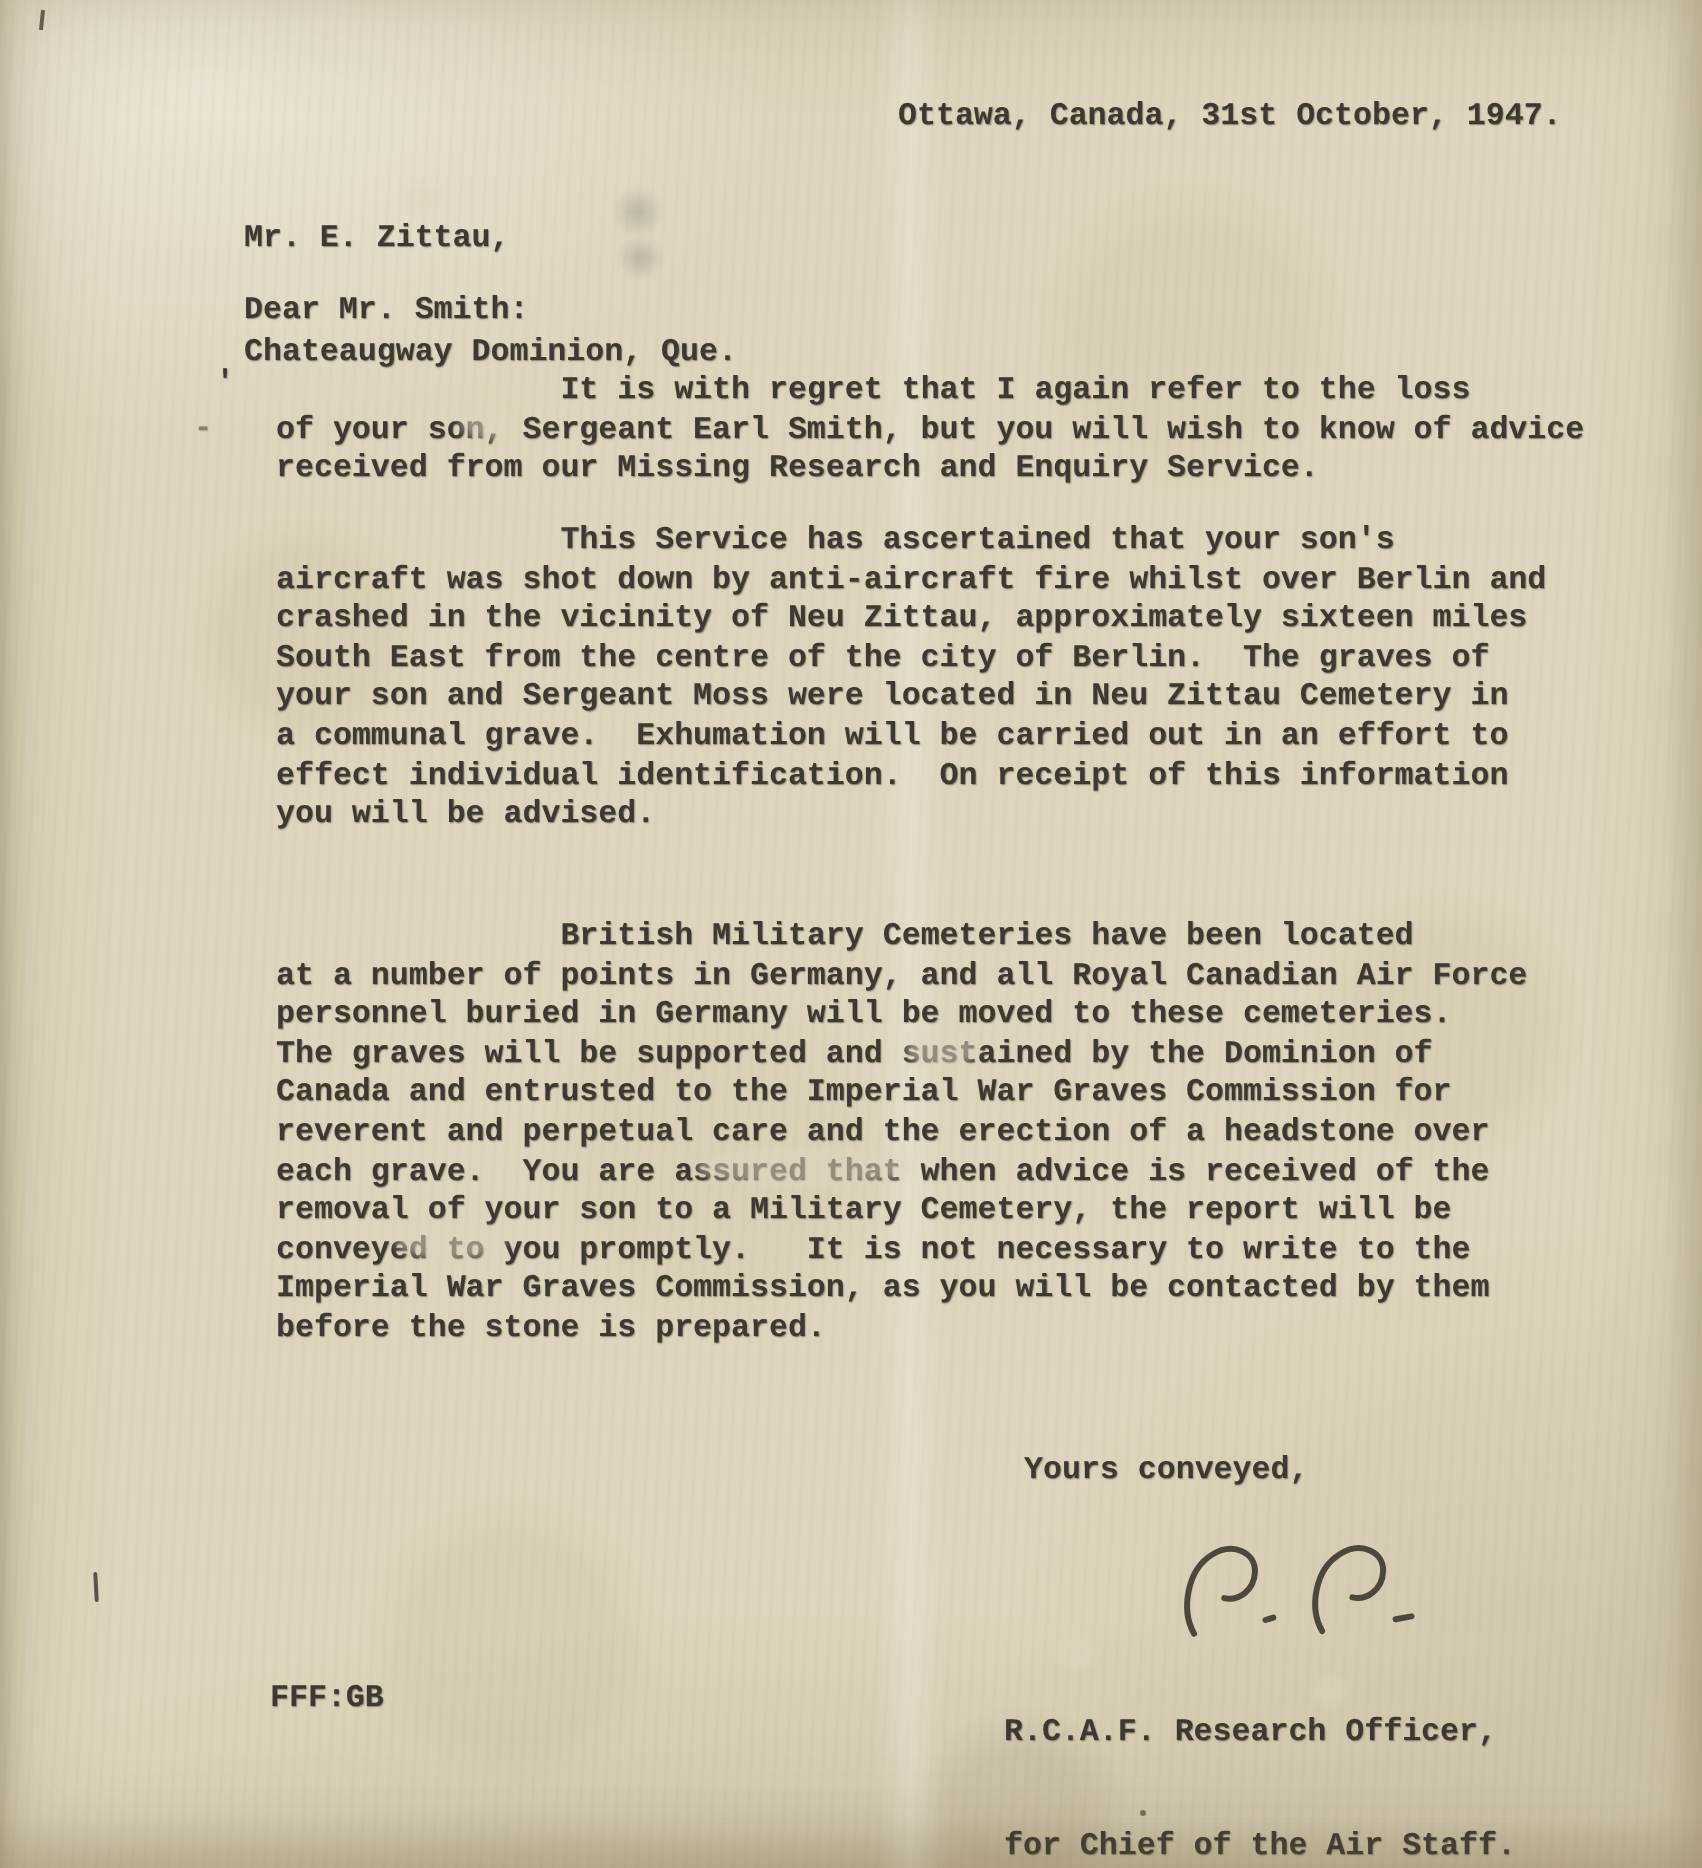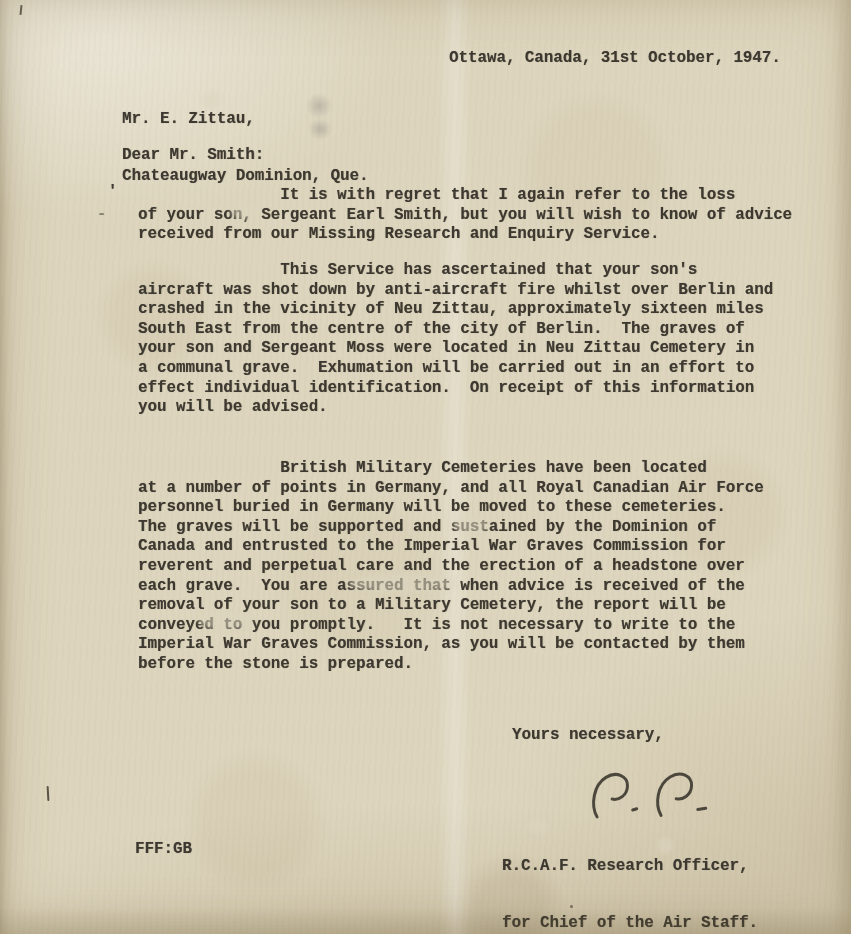--- a/index.html
+++ b/index.html
@@ -114,21 +114,21 @@
 personnel buried in Germany will be moved to these cemeteries.
 The graves will be supported and sustained by the Dominion of
 Canada and entrusted to the Imperial War Graves Commission for
 reverent and perpetual care and the erection of a headstone over
 each grave.  You are assured that when advice is received of the
 removal of your son to a Military Cemetery, the report will be
 conveyed to you promptly.   It is not necessary to write to the
 Imperial War Graves Commission, as you will be contacted by them
 before the stone is prepared.</div>
 
-  <div class="txt closing">Yours necessary,</div>
+  <div class="txt closing">Yours conveyed,</div>
 
   <svg class="signature-svg" width="165" height="52" viewBox="0 0 165 52">
     <g fill="none" stroke="#3a352c" stroke-width="3" stroke-linecap="round" opacity="0.88">
       <path d="M 8 44 C 2 32, 6 12, 19 5 C 30 -1, 41 5, 40 15 C 39 24, 31 29, 24 27"></path>
       <path d="M 44 39 L 48 38"></path>
       <path d="M 72 46 C 66 34, 70 15, 83 8 C 94 2, 105 8, 104 18 C 103 27, 95 32, 88 30"></path>
       <path d="M 109 42 L 117 41"></path>
     </g>
   </svg>
 

